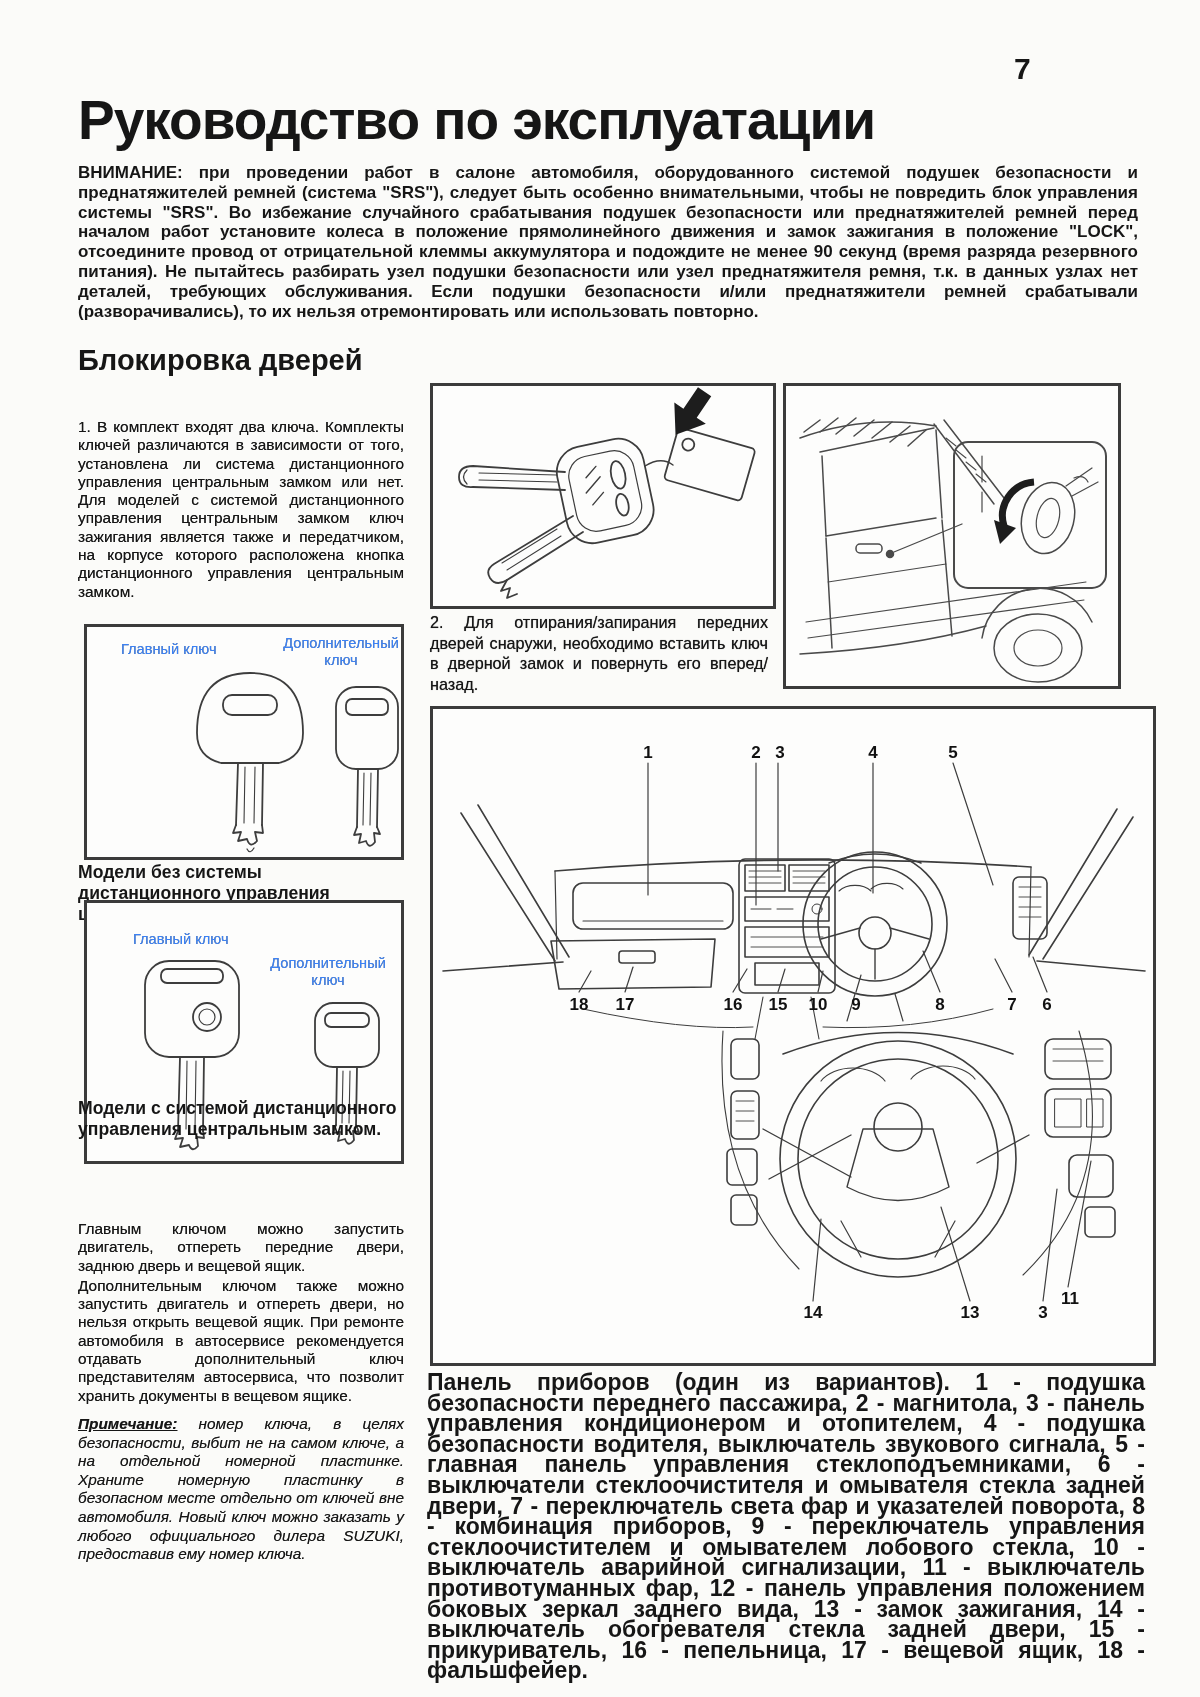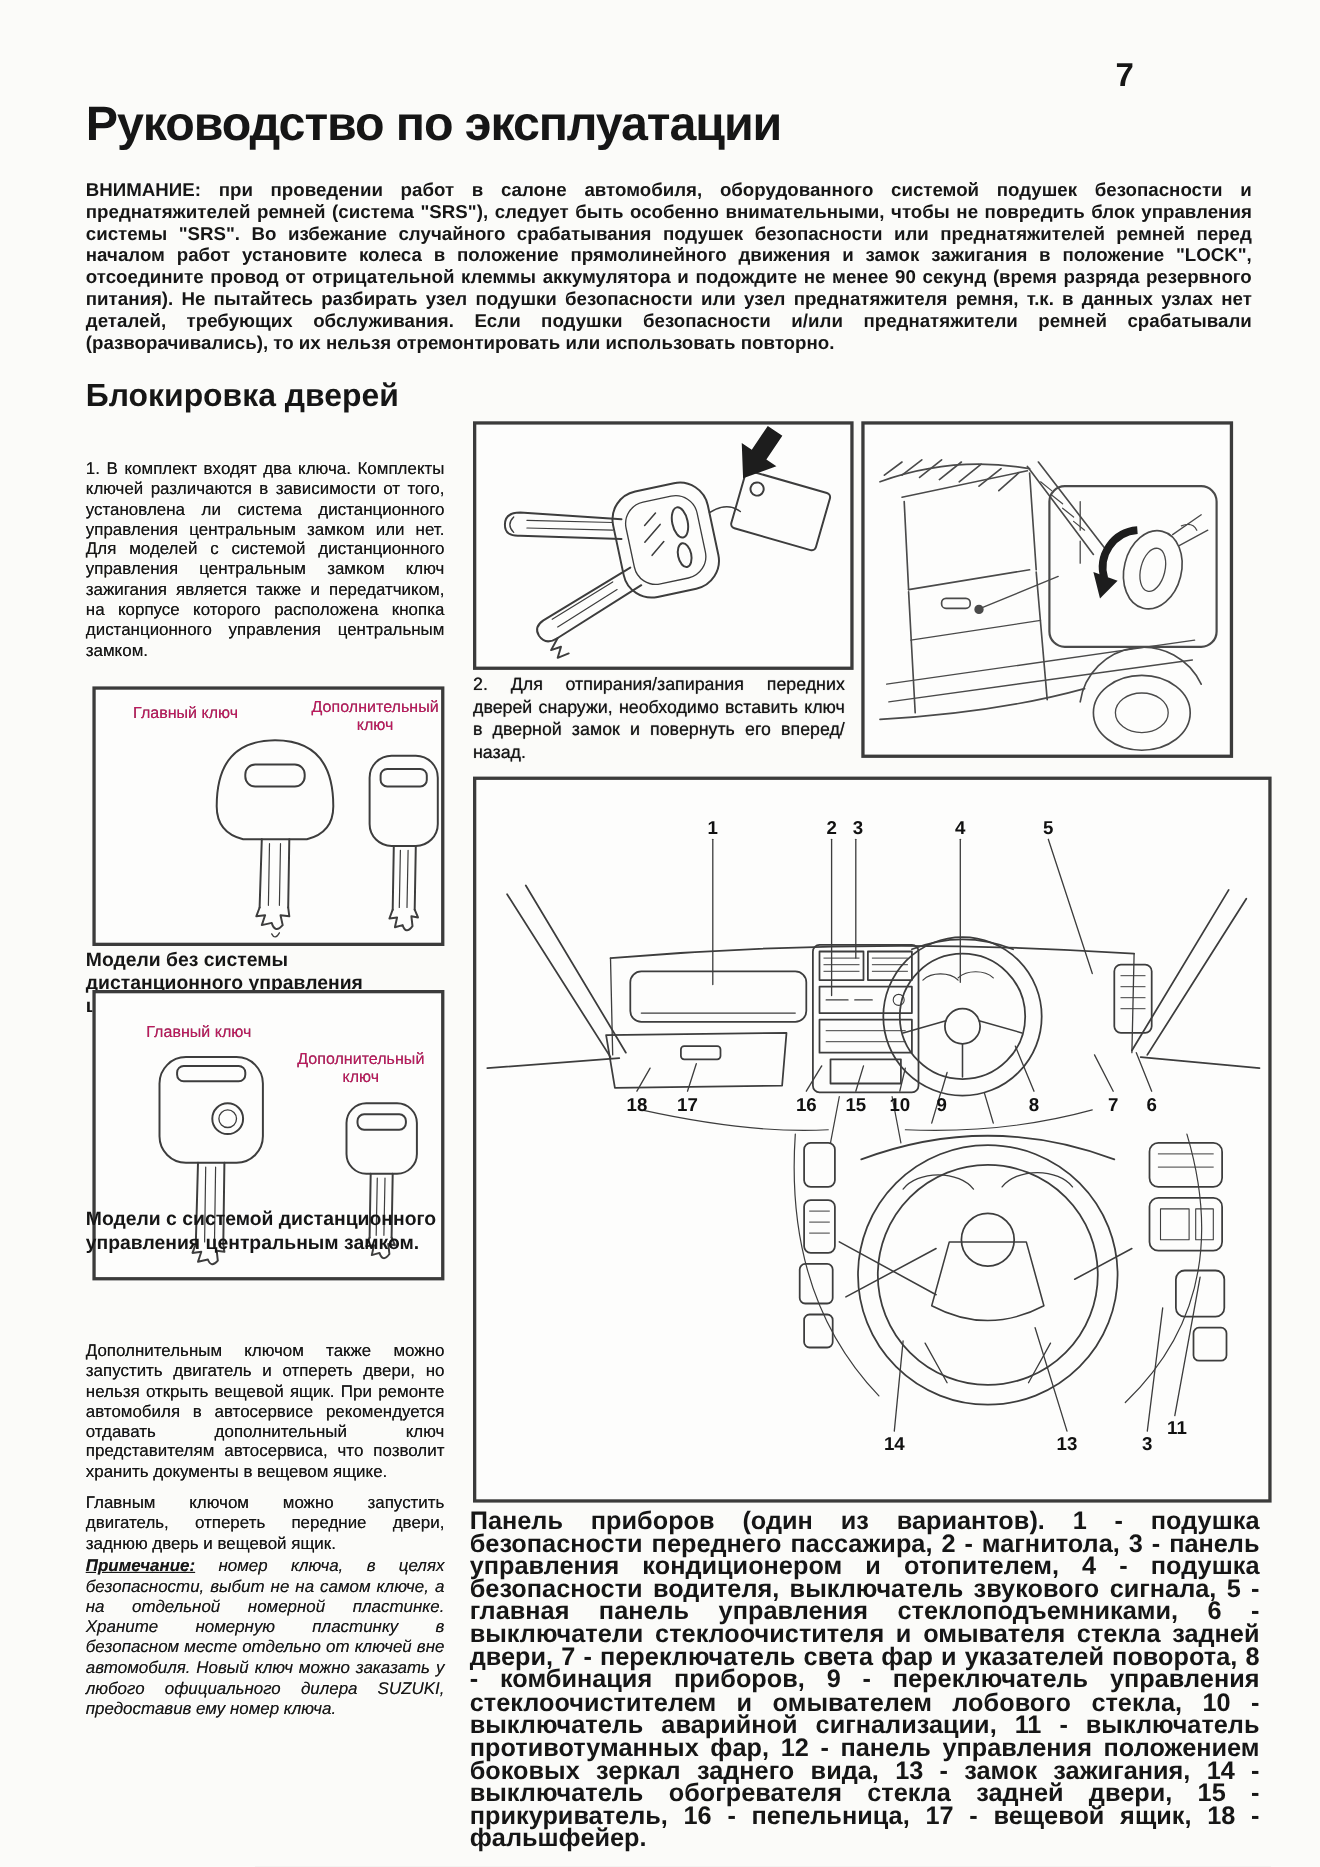--- a/index.html
+++ b/index.html
@@ -4,35 +4,35 @@
 <style>
   html,body{margin:0;padding:0;background:#e9e9e7;}
   .page{
     position:relative;width:1200px;height:1697px;margin:0 auto;
     background:#fbfbf9;color:#161616;
     font-family:"Liberation Sans","DejaVu Sans",sans-serif;
     overflow:hidden;
   }
   .abs{position:absolute;}
   .page-number{font-size:30px;font-weight:bold;}
-  .doc-title{font-size:44px;font-weight:bold;letter-spacing:-1px;white-space:nowrap;}
+  .doc-title{font-size:55px;font-weight:bold;letter-spacing:-1px;white-space:nowrap;}
   .warning{font-size:17px;font-weight:bold;line-height:19.8px;text-align:justify;}
   .section-heading{font-size:29px;font-weight:bold;white-space:nowrap;}
   .body-text{font-size:15.4px;line-height:18.3px;text-align:justify;
     text-shadow:0 0 .6px rgba(20,20,20,.75);}
   .step-text{font-size:16.2px;line-height:20.6px;text-align:justify;
     text-shadow:0 0 .7px rgba(20,20,20,.8);}
   .note-text{font-size:15.4px;line-height:18.6px;font-style:italic;text-align:justify;
     text-shadow:0 0 .5px rgba(20,20,20,.6);}
   .note-label{text-decoration:underline;font-weight:bold;}
   .fig-caption{font-size:17.6px;font-weight:bold;line-height:21px;text-align:left;}
   .dash-caption{font-size:23px;font-weight:bold;line-height:20.6px;text-align:justify;}
   .figure-box{position:absolute;border:3px solid #3b3b3b;background:#fdfdfc;}
   .figure-box svg{position:absolute;left:0;top:0;}
-  .key-label{position:absolute;font-size:14.6px;line-height:17px;color:#be185d;
+  .key-label{position:absolute;font-size:14.6px;line-height:17px;color:#3b82f6;
     white-space:pre-line;text-align:center;text-shadow:0 0 .5px rgba(20,20,20,.6);}
   .co{position:absolute;transform:translateX(-50%);font-size:17px;font-weight:bold;color:#111;}
   p{margin:0 0 8px 0;}
 </style>
 </head>
 <body>
 
 <div class="page">
 
   <div class="abs page-number" style="left:1014px;top:52px;">7</div>
@@ -91,22 +91,22 @@
         <path d="M249,222 L246,230 L253,229 L251,238 L258,236 Q261,245 267,237 L266,228 L272,229 L269,222"></path>
       </g>
     </svg>
     <span class="key-label" style="left:46px;top:28px;">Главный ключ</span>
     <span class="key-label" style="left:182px;top:52px;width:118px;">Дополнительный
 ключ</span>
   </div>
   <p class="abs fig-caption" style="left:78px;top:1098px;width:328px;">Модели с системой дистанционного управления центральным замком.</p>
 
   <div class="abs" style="left:78px;top:1220px;width:326px;">
+    <p class="body-text" style="margin-bottom:2px;">Главным ключом можно запустить двигатель, отпереть передние двери, заднюю дверь и вещевой ящик.</p>
     <p class="body-text" style="margin-bottom:10px;">Дополнительным ключом также можно запустить двигатель и отпереть двери, но нельзя открыть вещевой ящик. При ремонте автомобиля в автосервисе рекомендуется отдавать дополнительный ключ представителям автосервиса, что позволит хранить документы в вещевом ящике.</p>
-    <p class="body-text" style="margin-bottom:2px;">Главным ключом можно запустить двигатель, отпереть передние двери, заднюю дверь и вещевой ящик.</p>
     <p class="note-text"><span class="note-label">Примечание:</span><span> номер ключа, в целях безопасности, выбит не на самом ключе, а на отдельной номерной пластинке. Храните номерную пластинку в безопасном месте отдельно от ключей вне автомобиля. Новый ключ можно заказать у любого официального дилера SUZUKI, предоставив ему номер ключа.</span></p>
   </div>
 
   <div class="figure-box" style="left:430px;top:383px;width:340px;height:220px;">
     <svg width="340" height="220" viewBox="0 0 340 220">
       <g fill="none" stroke="#3d3d3d" stroke-width="1.8" stroke-linecap="round" stroke-linejoin="round">
 
         <path d="M132,86 L40,80 Q26,80 26,91 Q26,102 40,101 L132,104"></path>
         <path d="M46,87 L124,89 M46,94 L124,96" stroke-width="1.1"></path>
         <path d="M34,84 Q27,91 34,98" stroke-width="1.2"></path>

